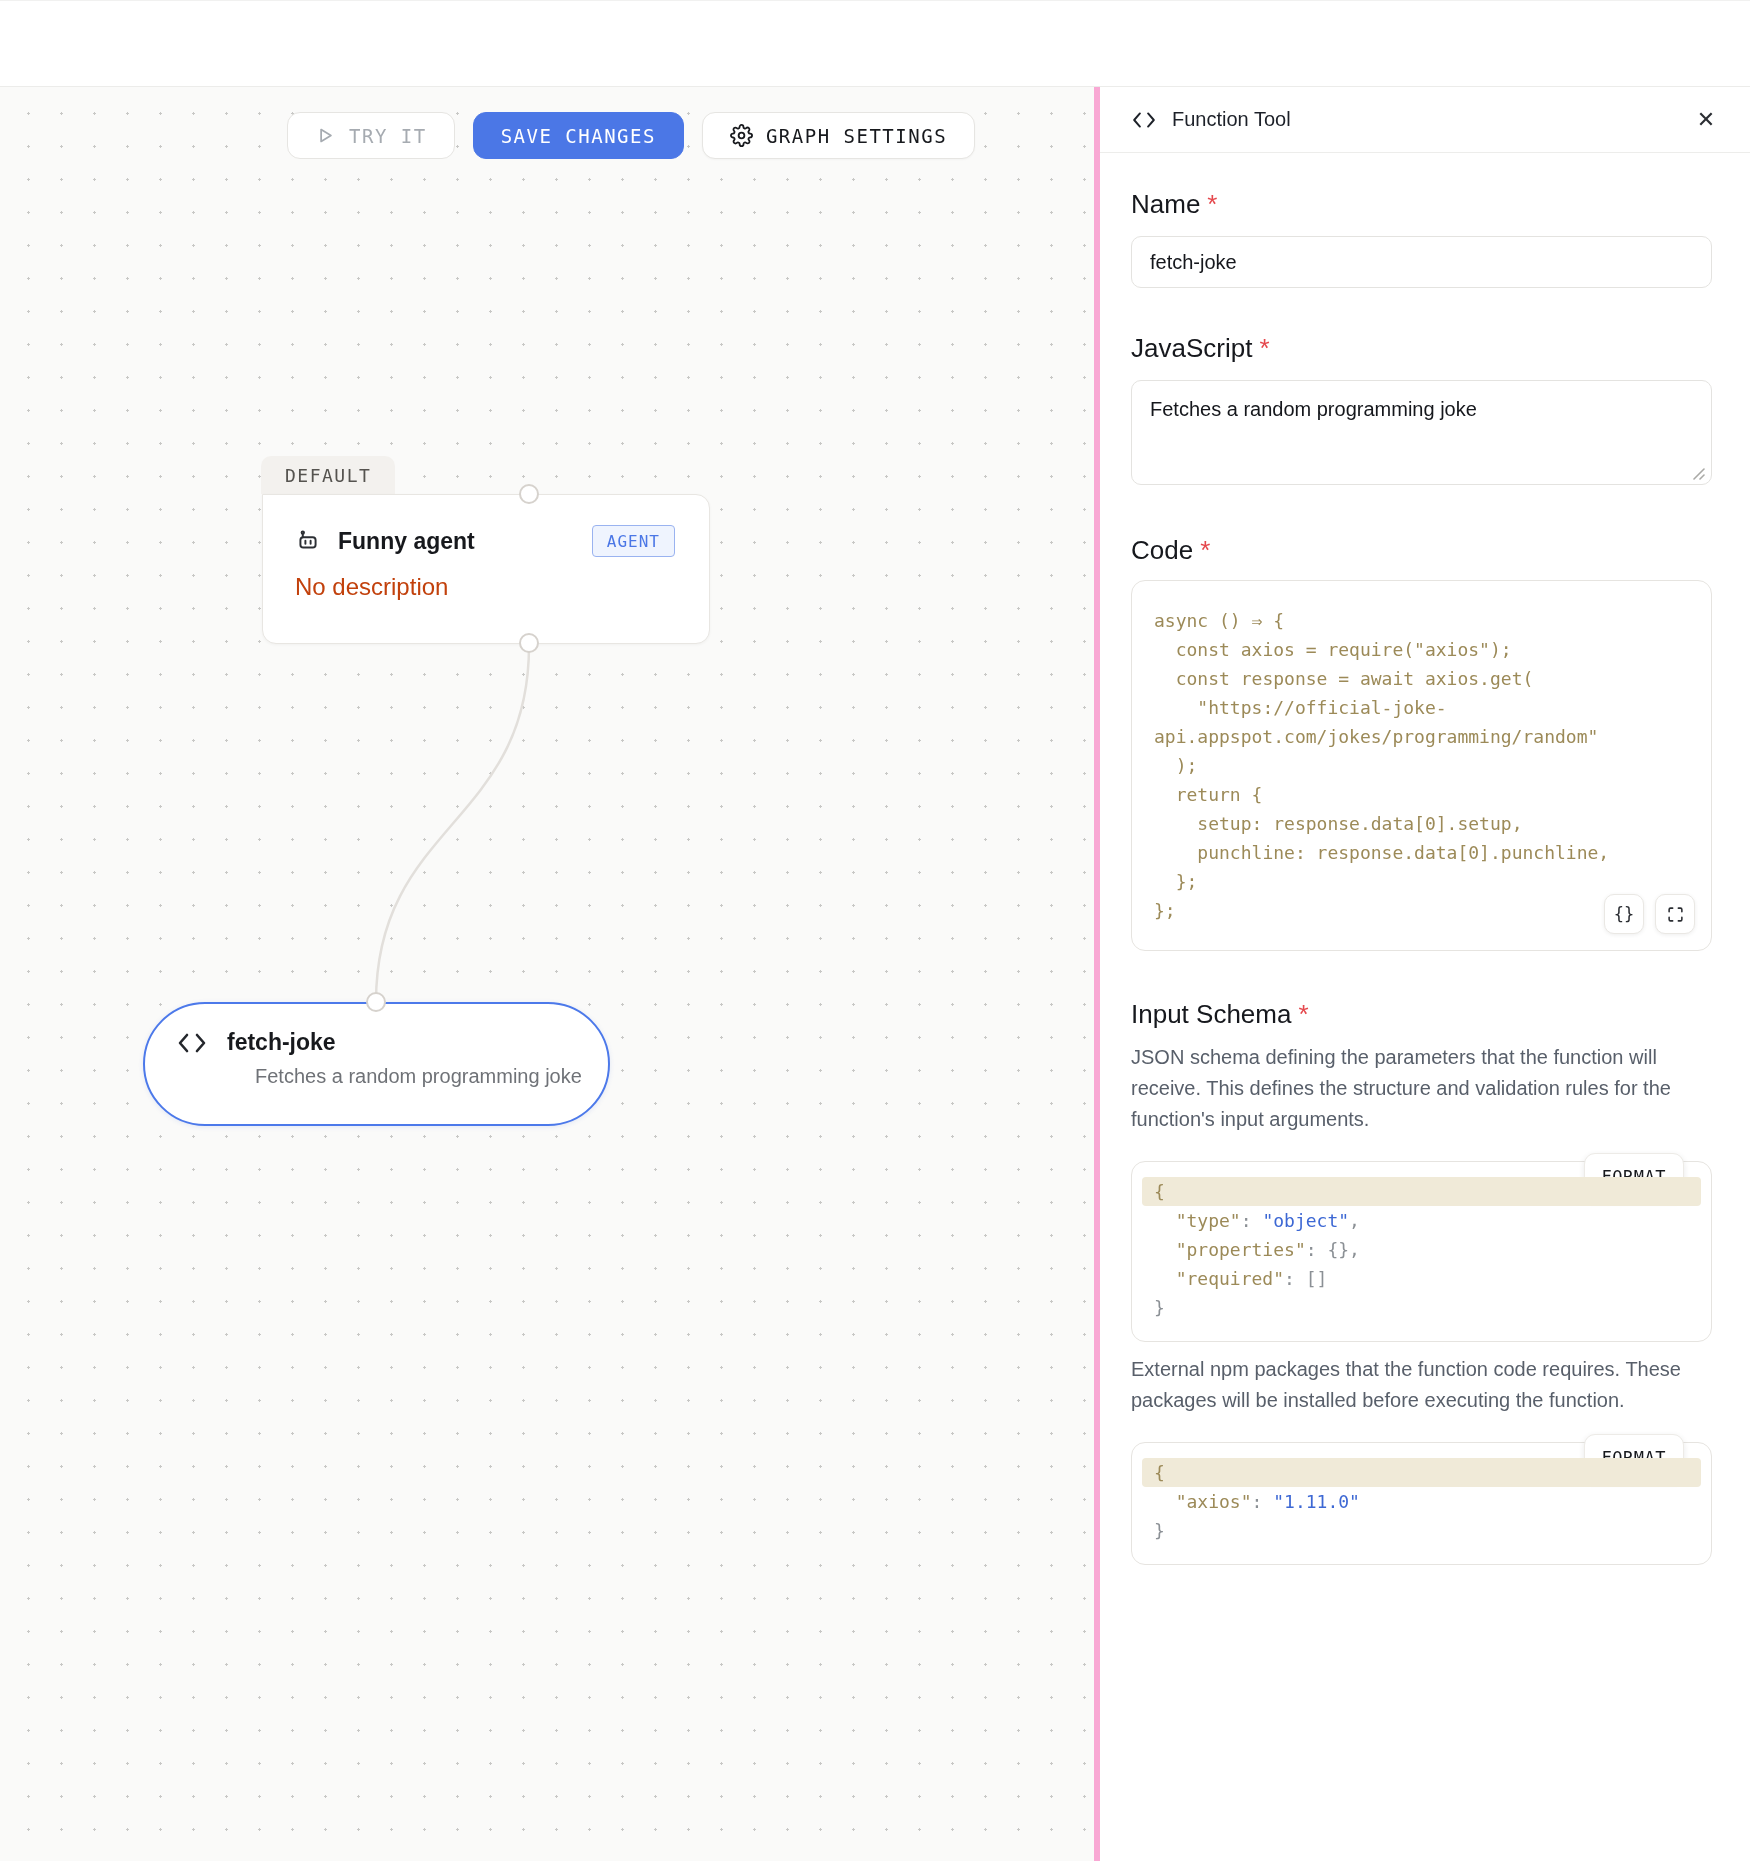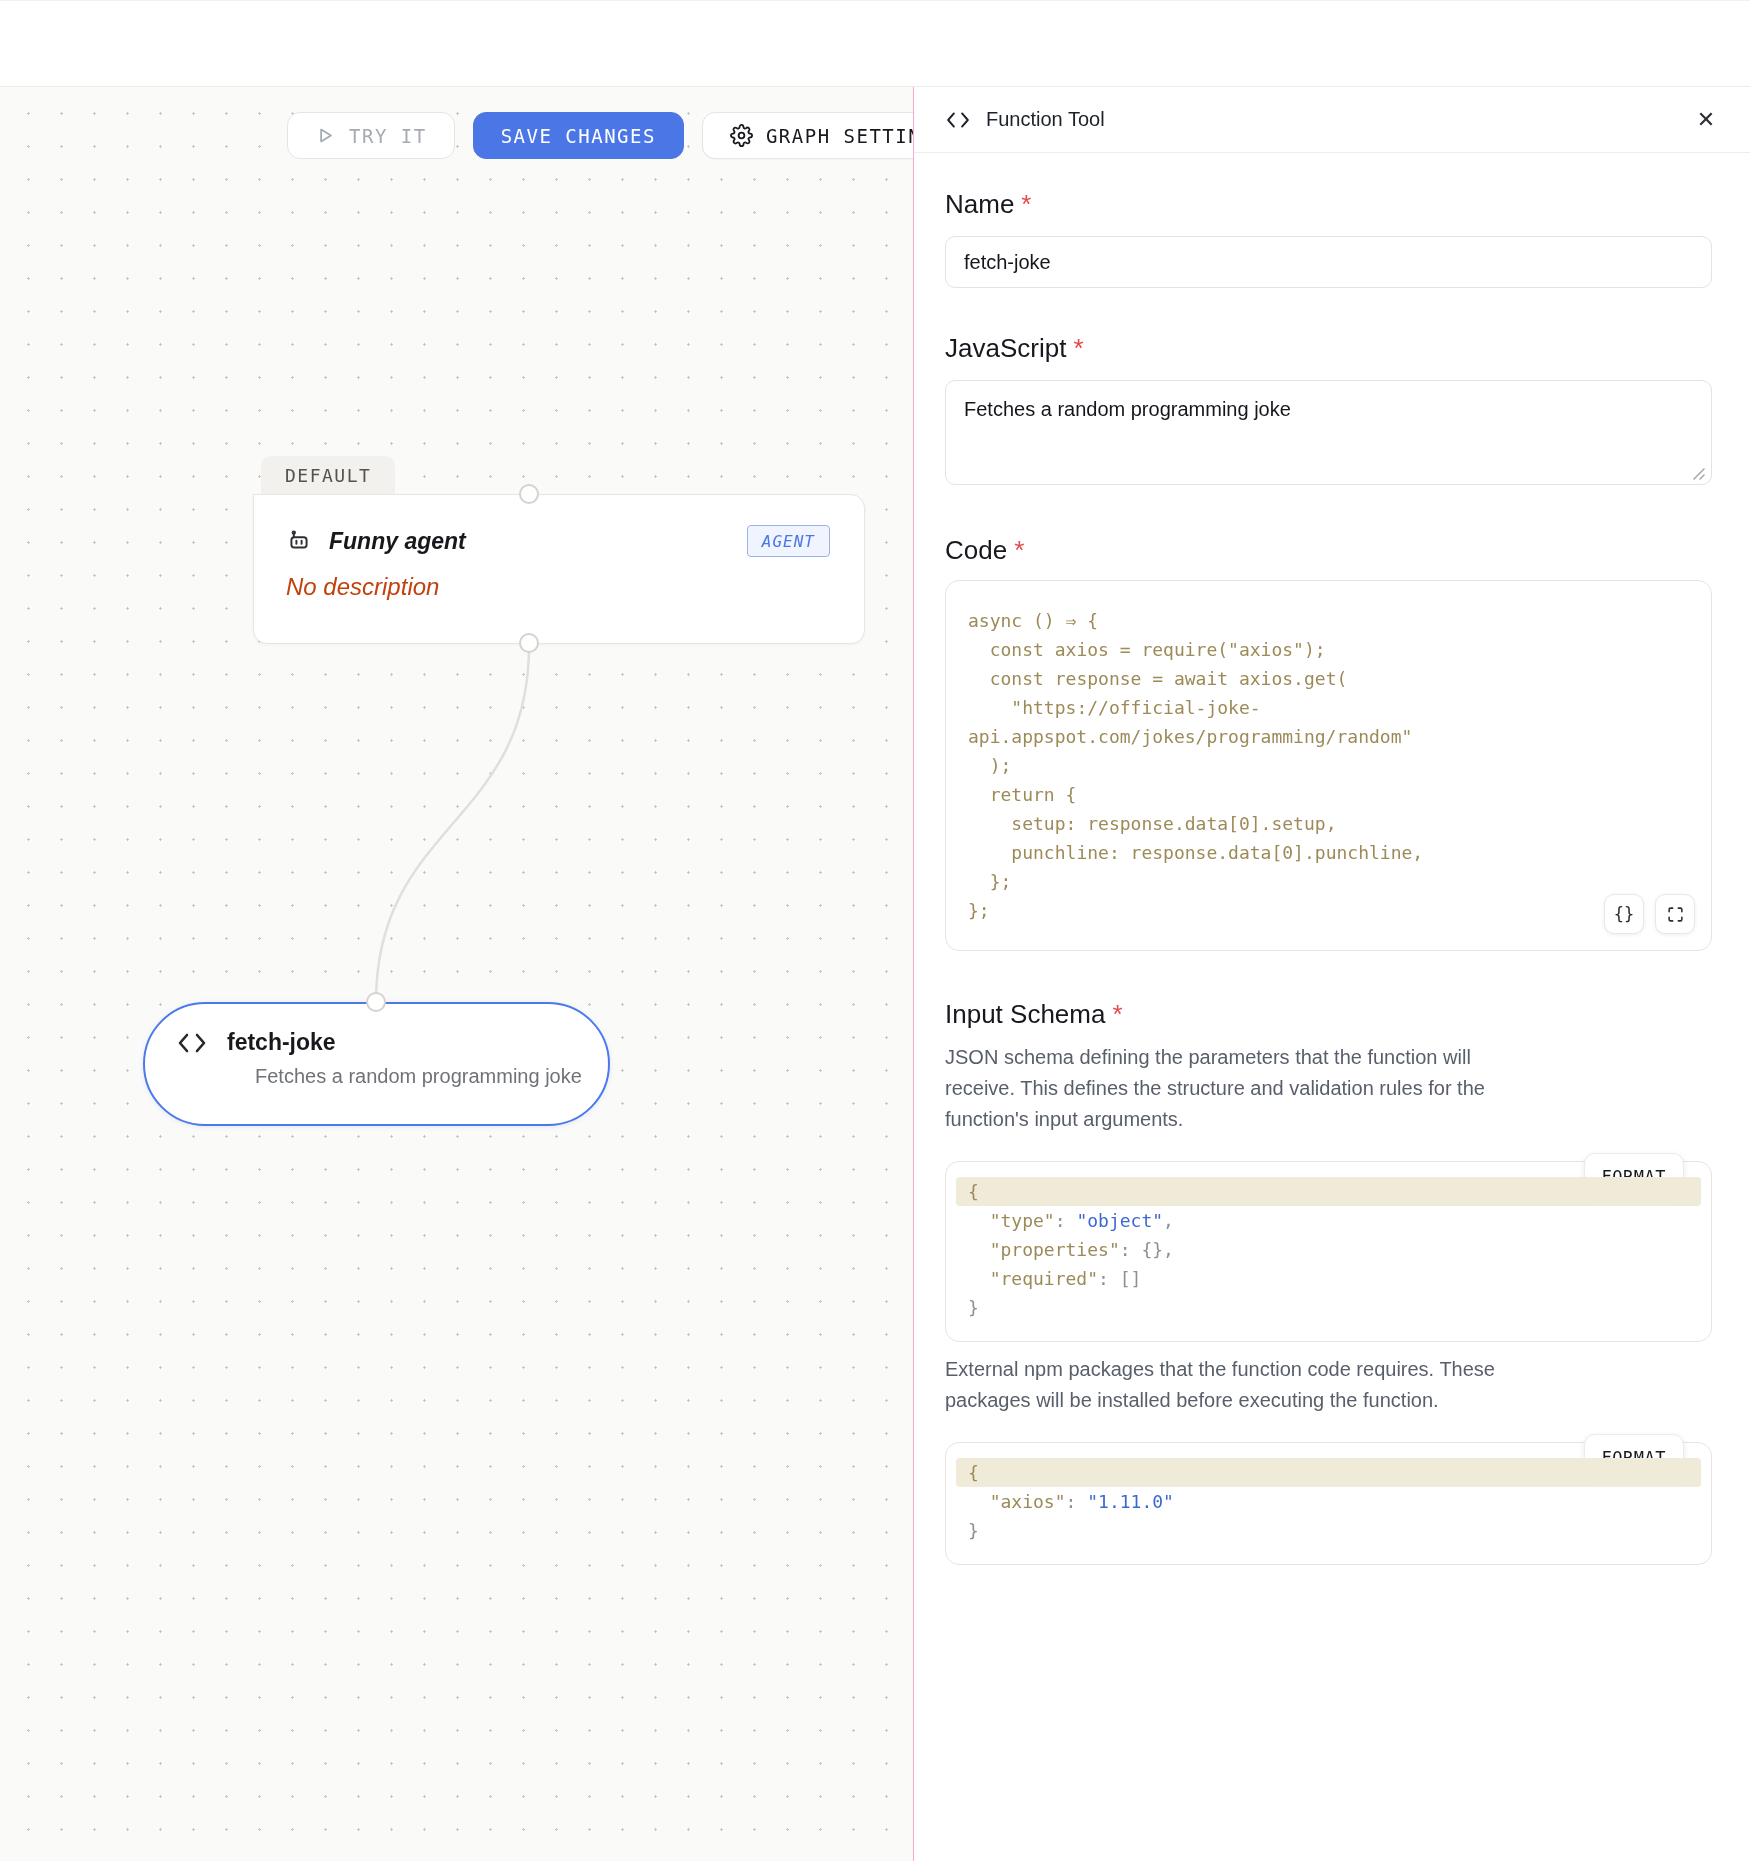--- a/index.html
+++ b/index.html
@@ -30,23 +30,23 @@
   .tbtn.primary{background:#4b77e6;border-color:#4b77e6;color:#ffffff;}
   .tbtn.secondary{color:#17191d;box-shadow:0 1px 2px rgba(0,0,0,.03);}
   
   .group-tab{
     position:absolute;left:261px;top:369px;height:38px;padding:0 24px;
     background:#f3f1ee;border-radius:10px 10px 0 0;display:flex;align-items:center;
     font-family:"DejaVu Sans Mono",monospace;font-size:18px;letter-spacing:1.5px;color:#55534f;
     z-index:3;
   }
   .agent-node{
-    position:absolute;left:253px;top:407px;width:612px;height:150px;box-sizing:border-box;
+    position:absolute;left:262px;top:407px;width:448px;height:150px;box-sizing:border-box;
     background:#ffffff;border:1px solid #e8e6e2;border-radius:0 14px 14px 14px;
-    box-shadow:0 1px 3px rgba(0,0,0,.04);padding:30px 34px 0 32px;z-index:3;font-style:italic;
+    box-shadow:0 1px 3px rgba(0,0,0,.04);padding:30px 34px 0 32px;z-index:3;
   }
   .agent-row{display:flex;align-items:center;gap:17px;}
   .node-title{font-size:23px;font-weight:700;color:#17191d;}
   .agent-badge{
     margin-left:auto;font-family:"DejaVu Sans Mono",monospace;font-size:16px;letter-spacing:1px;
     color:#4b77e6;background:#eff4fe;border:1.5px solid #9ab3f0;border-radius:4px;
     padding:6px 14px 5px;
   }
   .node-desc{margin-top:16px;font-size:24px;color:#c2410c;}
   
@@ -58,21 +58,21 @@
   .tool-row{display:flex;align-items:center;gap:20px;}
   .tool-desc{margin-top:9px;margin-left:78px;font-size:20px;color:#6f7277;white-space:nowrap;}
   
   .handle{
     position:absolute;width:20px;height:20px;border-radius:50%;background:#ffffff;
     border:2px solid #d6d2cd;box-sizing:border-box;z-index:4;
   }
   .edge-svg{position:absolute;left:0;top:0;z-index:2;pointer-events:none;}
   
   .panel{
-    width:837px;box-sizing:border-box;background:#ffffff;border-left:1px solid #f9a8d4;
+    width:656px;box-sizing:border-box;background:#ffffff;border-left:6px solid #f9a8d4;
     display:flex;flex-direction:column;
   }
   .panel-header{
     height:66px;flex:0 0 66px;display:flex;align-items:center;gap:15px;
     padding:0 28px 0 31px;border-bottom:1px solid #ededeb;box-sizing:border-box;
   }
   .panel-title{font-size:20px;font-weight:500;color:#1d2129;}
   .close-btn{
     margin-left:auto;width:32px;height:32px;display:flex;align-items:center;justify-content:center;
     font-size:22px;color:#2b2e33;background:none;border:none;cursor:pointer;padding:0;

